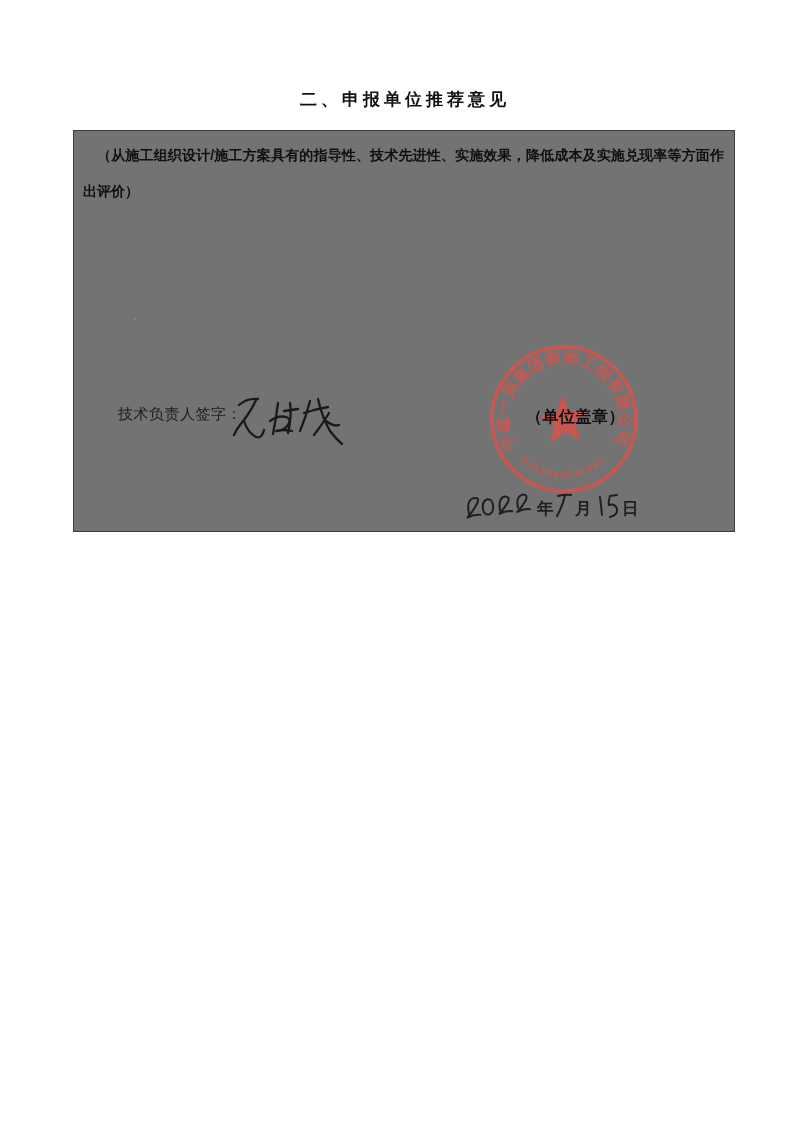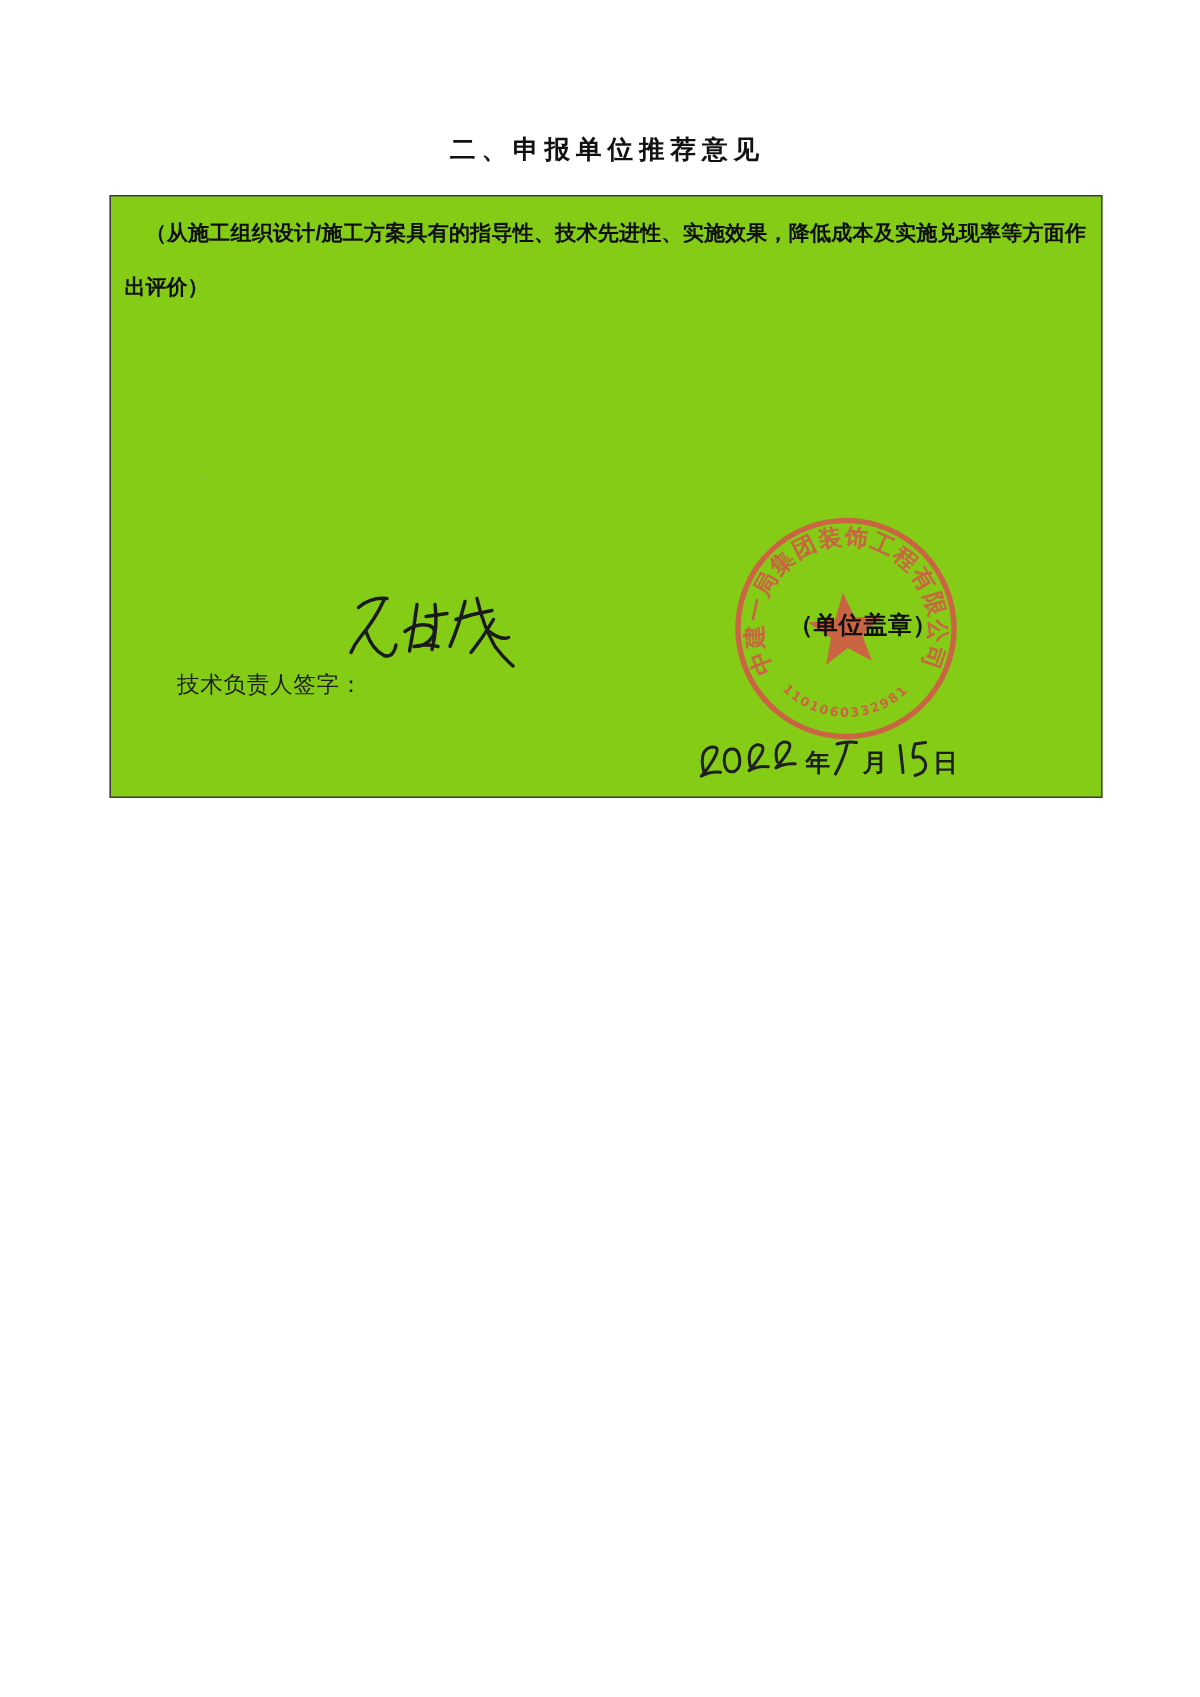--- a/index.html
+++ b/index.html
@@ -26,21 +26,21 @@
     letter-spacing: 4px;
     color: #111111;
   }
   .opinion-box {
     position: absolute;
     left: 73px;
     top: 130px;
     width: 662px;
     height: 402px;
     border: 1.5px solid #3d3d3d;
-    background: #84cc16;
+    background: #737373;
   }
   .box-text {
     padding: 7px 10px 0 9px;
     font-size: 14px;
     line-height: 35.6px;
     text-align: justify;
     color: #171717;
   }
   .box-text p { text-indent: 1em; }
   .eval-hint { font-weight: bold; color: #0f0f0f; }
@@ -52,21 +52,20 @@
     border-radius: 50%;
     opacity: .6;
   }
   .signature-label {
     position: absolute;
     left: 44px;
     top: 274px;
     font-size: 15px;
     color: #1c1c1c;
     letter-spacing: 0.5px;
-    margin-top: 42px;
   }
   .signature-svg {
     position: absolute;
     left: 152px;
     top: 242px;
     width: 125px;
     height: 95px;
   }
   .seal-svg {
     position: absolute;

